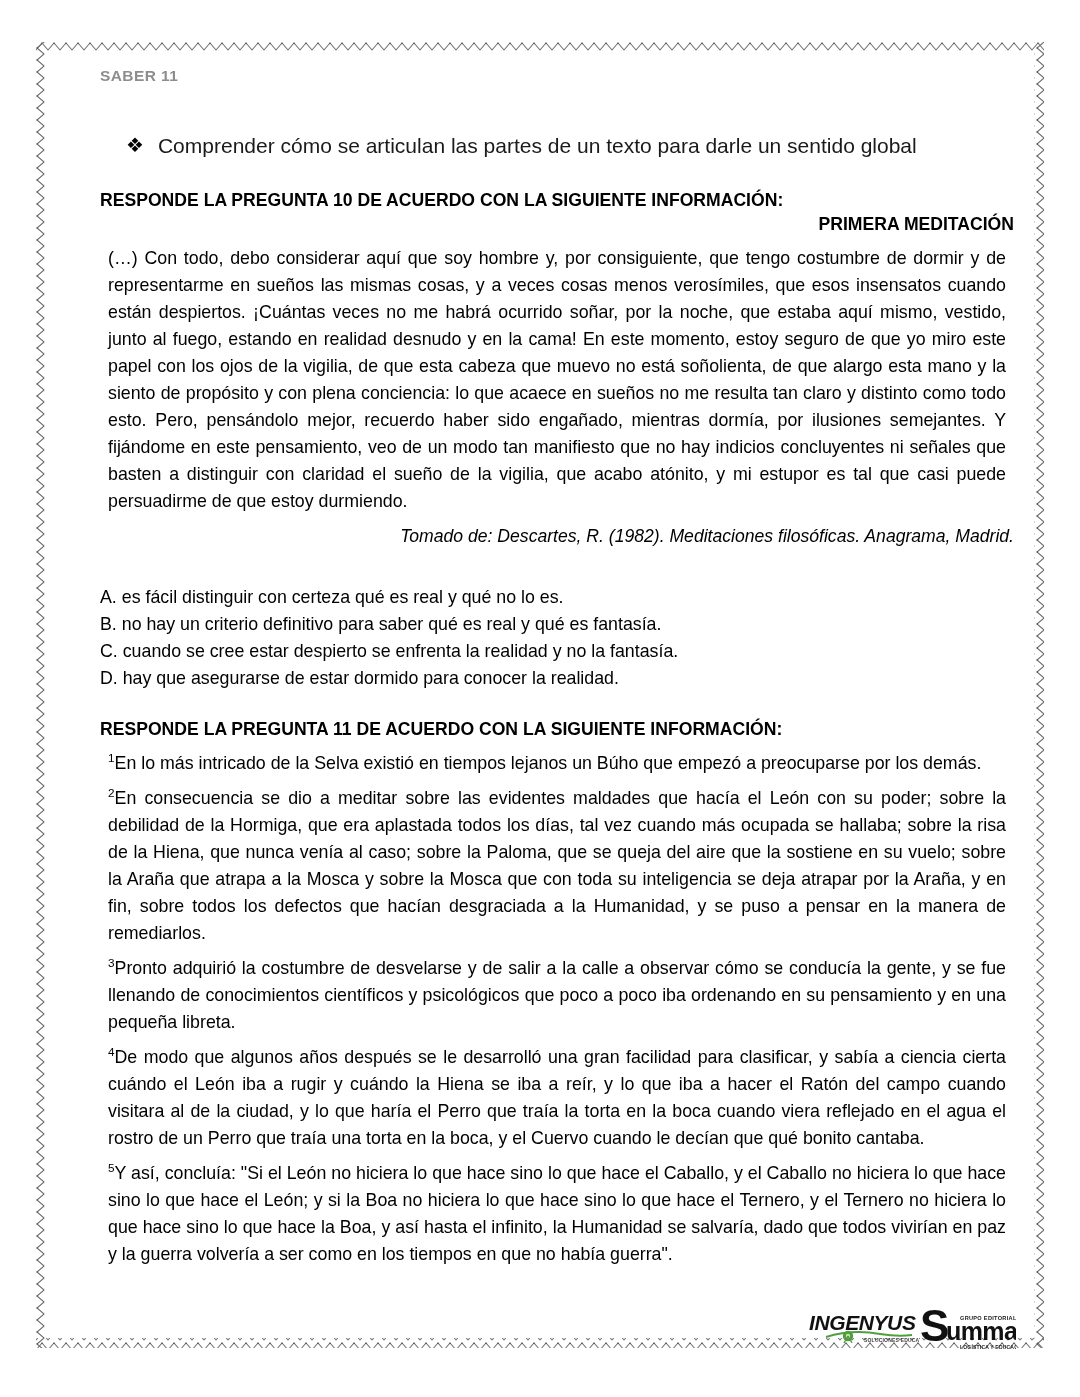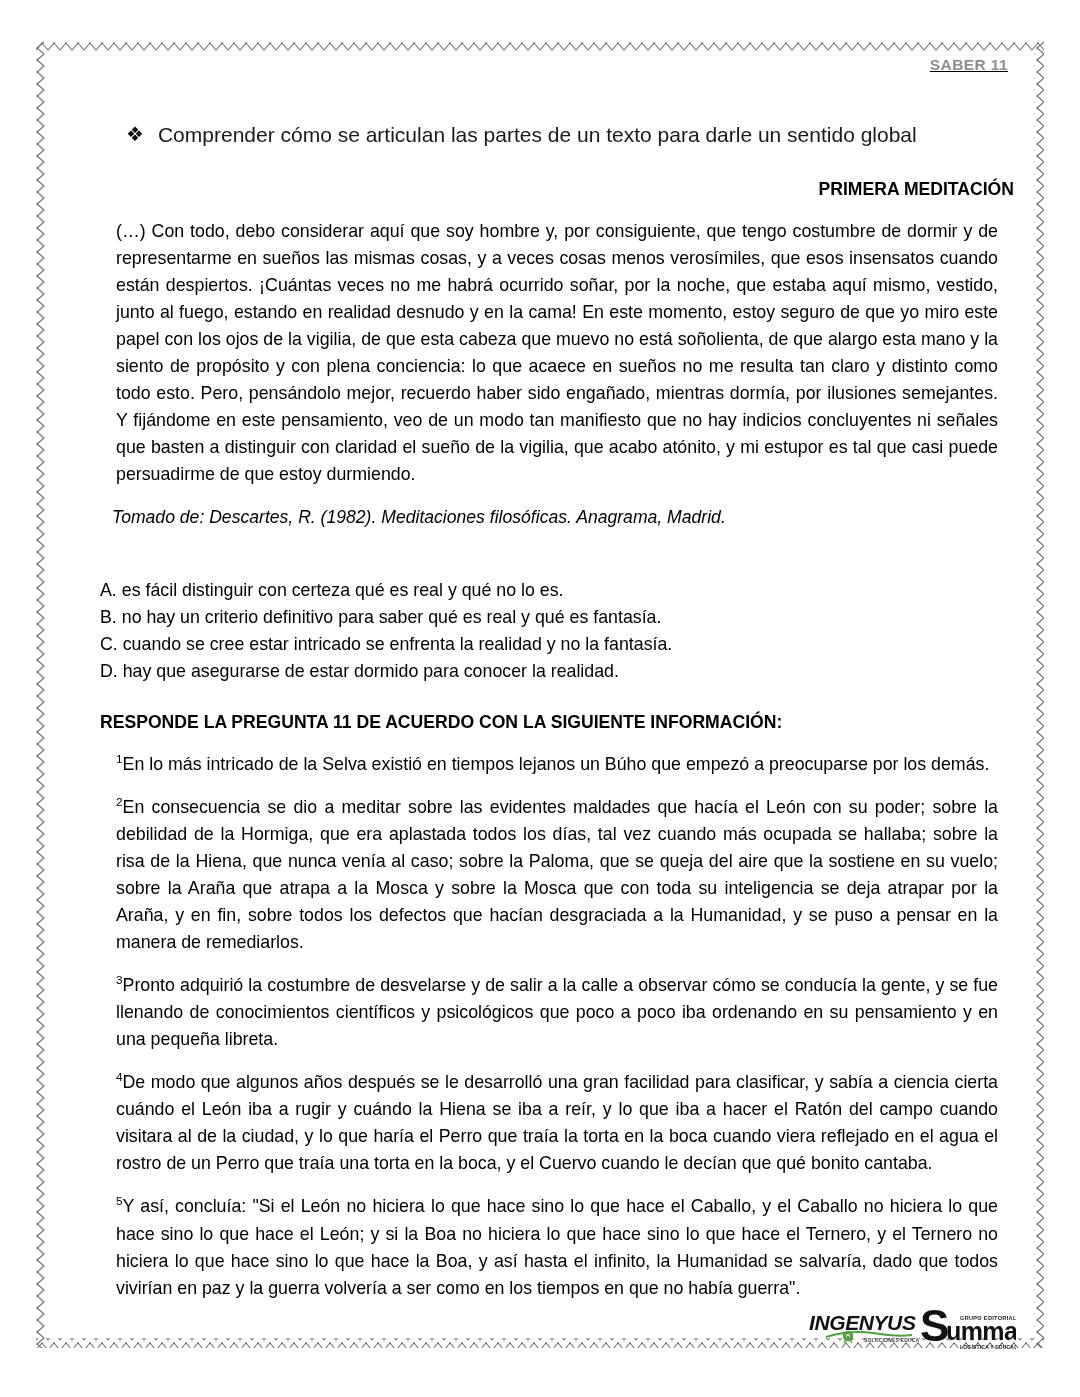--- a/index.html
+++ b/index.html
@@ -35,24 +35,23 @@
     left: 0;
     top: 0;
     width: 1080px;
     height: 1397px;
     box-sizing: border-box;
     padding: 56px 66px 0 100px;
   }
 
   
   .doc-header {
-    text-align: right;
+    text-align: left;
     padding-right: 6px;
-    margin: 0 0 34px 0;
-    text-decoration: underline;
+    margin: 11px 0 34px 0;
   }
   .doc-header .saber-tag {
     font-size: 15.5px;
     font-weight: bold;
     letter-spacing: 0.4px;
     color: #8d8d8d;
   }
 
   
   .competency {
@@ -87,29 +86,29 @@
     font-weight: bold;
     text-align: right;
     line-height: 1.35;
     margin: 0;
   }
   .body-text {
     font-size: 17.8px;
     line-height: 1.52;
     text-align: justify;
     text-justify: inter-word;
-    margin: 16px;
+    margin: 8px;
     hyphens: none;
   }
   .citation {
     font-size: 17.6px;
     font-style: italic;
-    text-align: left;
+    text-align: right;
     line-height: 1.5;
-    margin: 12px;
+    margin: 0;
   }
 
   .q-stem {
     font-size: 17.8px;
     line-height: 1.52;
     margin: 0;
   }
   .q-stem .q-num { font-weight: bold; }
   .option-line {
     font-size: 17.8px;
@@ -165,29 +164,30 @@
   <div class="doc-header">
     <span class="saber-tag">SABER 11</span>
   </div>
 
   <div class="competency">
     <span class="bullet-glyph">❖</span>
     <span class="competency-text">Comprender cómo se articulan las partes de un texto para darle un sentido global</span>
   </div>
 
   <div>
+    <p class="prompt-heading">RESPONDE LA PREGUNTA 10 DE ACUERDO CON LA SIGUIENTE INFORMACIÓN:</p>
     <p class="centered-title">PRIMERA MEDITACIÓN</p>
     <p class="body-text">(…) Con todo, debo considerar aquí que soy hombre y, por consiguiente, que tengo costumbre de dormir y de representarme en sueños las mismas cosas, y a veces cosas menos verosímiles, que esos insensatos cuando están despiertos. ¡Cuántas veces no me habrá ocurrido soñar, por la noche, que estaba aquí mismo, vestido, junto al fuego, estando en realidad desnudo y en la cama! En este momento, estoy seguro de que yo miro este papel con los ojos de la vigilia, de que esta cabeza que muevo no está soñolienta, de que alargo esta mano y la siento de propósito y con plena conciencia: lo que acaece en sueños no me resulta tan claro y distinto como todo esto. Pero, pensándolo mejor, recuerdo haber sido engañado, mientras dormía, por ilusiones semejantes. Y fijándome en este pensamiento, veo de un modo tan manifiesto que no hay indicios concluyentes ni señales que basten a distinguir con claridad el sueño de la vigilia, que acabo atónito, y mi estupor es tal que casi puede persuadirme de que estoy durmiendo.</p>
     <p class="citation">Tomado de: Descartes, R. (1982). Meditaciones filosóficas. Anagrama, Madrid.</p>
 
     <div class="spacer-lg"></div>
 
     <p class="option-line">A. es fácil distinguir con certeza qué es real y qué no lo es.</p>
     <p class="option-line">B. no hay un criterio definitivo para saber qué es real y qué es fantasía.</p>
-    <p class="option-line">C. cuando se cree estar intricado se enfrenta la realidad y no la fantasía.</p>
+    <p class="option-line">C. cuando se cree estar despierto se enfrenta la realidad y no la fantasía.</p>
     <p class="option-line">D. hay que asegurarse de estar dormido para conocer la realidad.</p>
   </div>
 
   <div class="spacer-md"></div>
 
   <div>
     <p class="prompt-heading">RESPONDE LA PREGUNTA 11 DE ACUERDO CON LA SIGUIENTE INFORMACIÓN:</p>
 
     <p class="body-text"><span class="sup-marker">1</span><span>En lo más intricado de la Selva existió en tiempos lejanos un Búho que empezó a preocuparse por los demás.</span></p>
 

